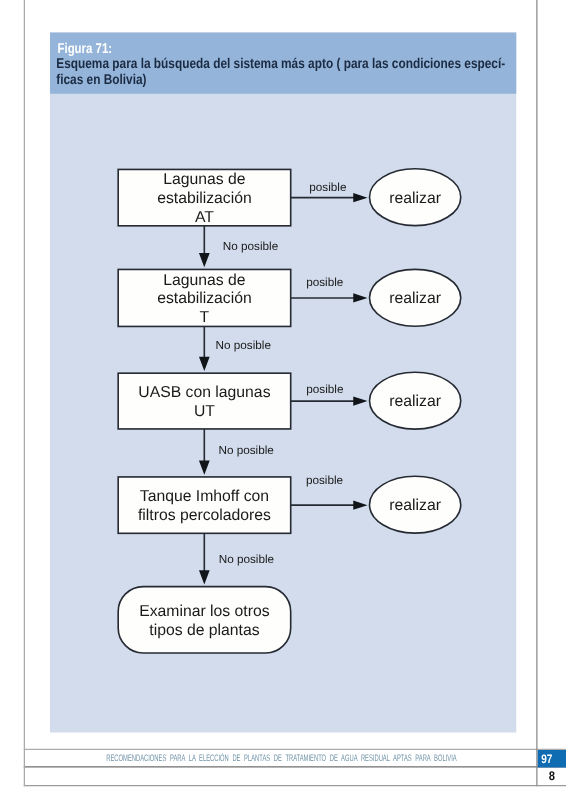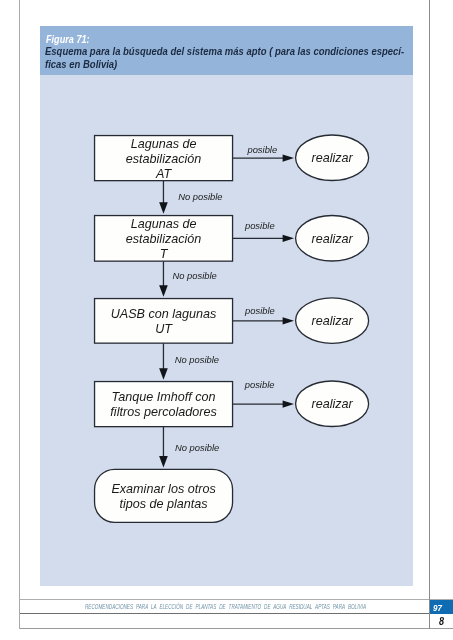--- a/index.html
+++ b/index.html
@@ -1,17 +1,17 @@
 <!DOCTYPE html>
 <html><head>
 <meta charset="utf-8">
 <style>
   html,body{margin:0;padding:0;}
   body{width:453px;height:640px;background:#ffffff;font-family:"Liberation Sans",sans-serif;overflow:hidden;position:relative;}
-  #page{position:absolute;left:0;top:0;width:453px;height:640px;font-style:italic;}
+  #page{position:absolute;left:0;top:0;width:453px;height:640px;}
   .vline{position:absolute;background:#9a9a9a;}
   .hline{position:absolute;background:#9a9a9a;}
   #figbox{position:absolute;left:40px;top:26px;width:373px;height:560px;background:#d2dcec;}
   #fighead{position:absolute;left:0;top:0;width:373px;height:49px;background:#95b4da;}
   #figlabel{position:absolute;left:5.8px;top:8.2px;color:#ffffff;font-weight:bold;font-size:11.3px;line-height:11.3px;transform:scaleX(0.808);transform-origin:0 0;white-space:nowrap;}
   #figcaption{position:absolute;left:4.9px;top:19.2px;color:#1b2b42;font-weight:bold;font-size:11.3px;line-height:12.4px;transform:scaleX(0.840);transform-origin:0 0;white-space:nowrap;}
   .capline{white-space:nowrap;}
   svg#flow{position:absolute;left:0;top:0;}
   .shp{fill:#fefefd;stroke:#262b33;stroke-width:1.3;}
   .ln{stroke:#262b33;stroke-width:1.3;}

